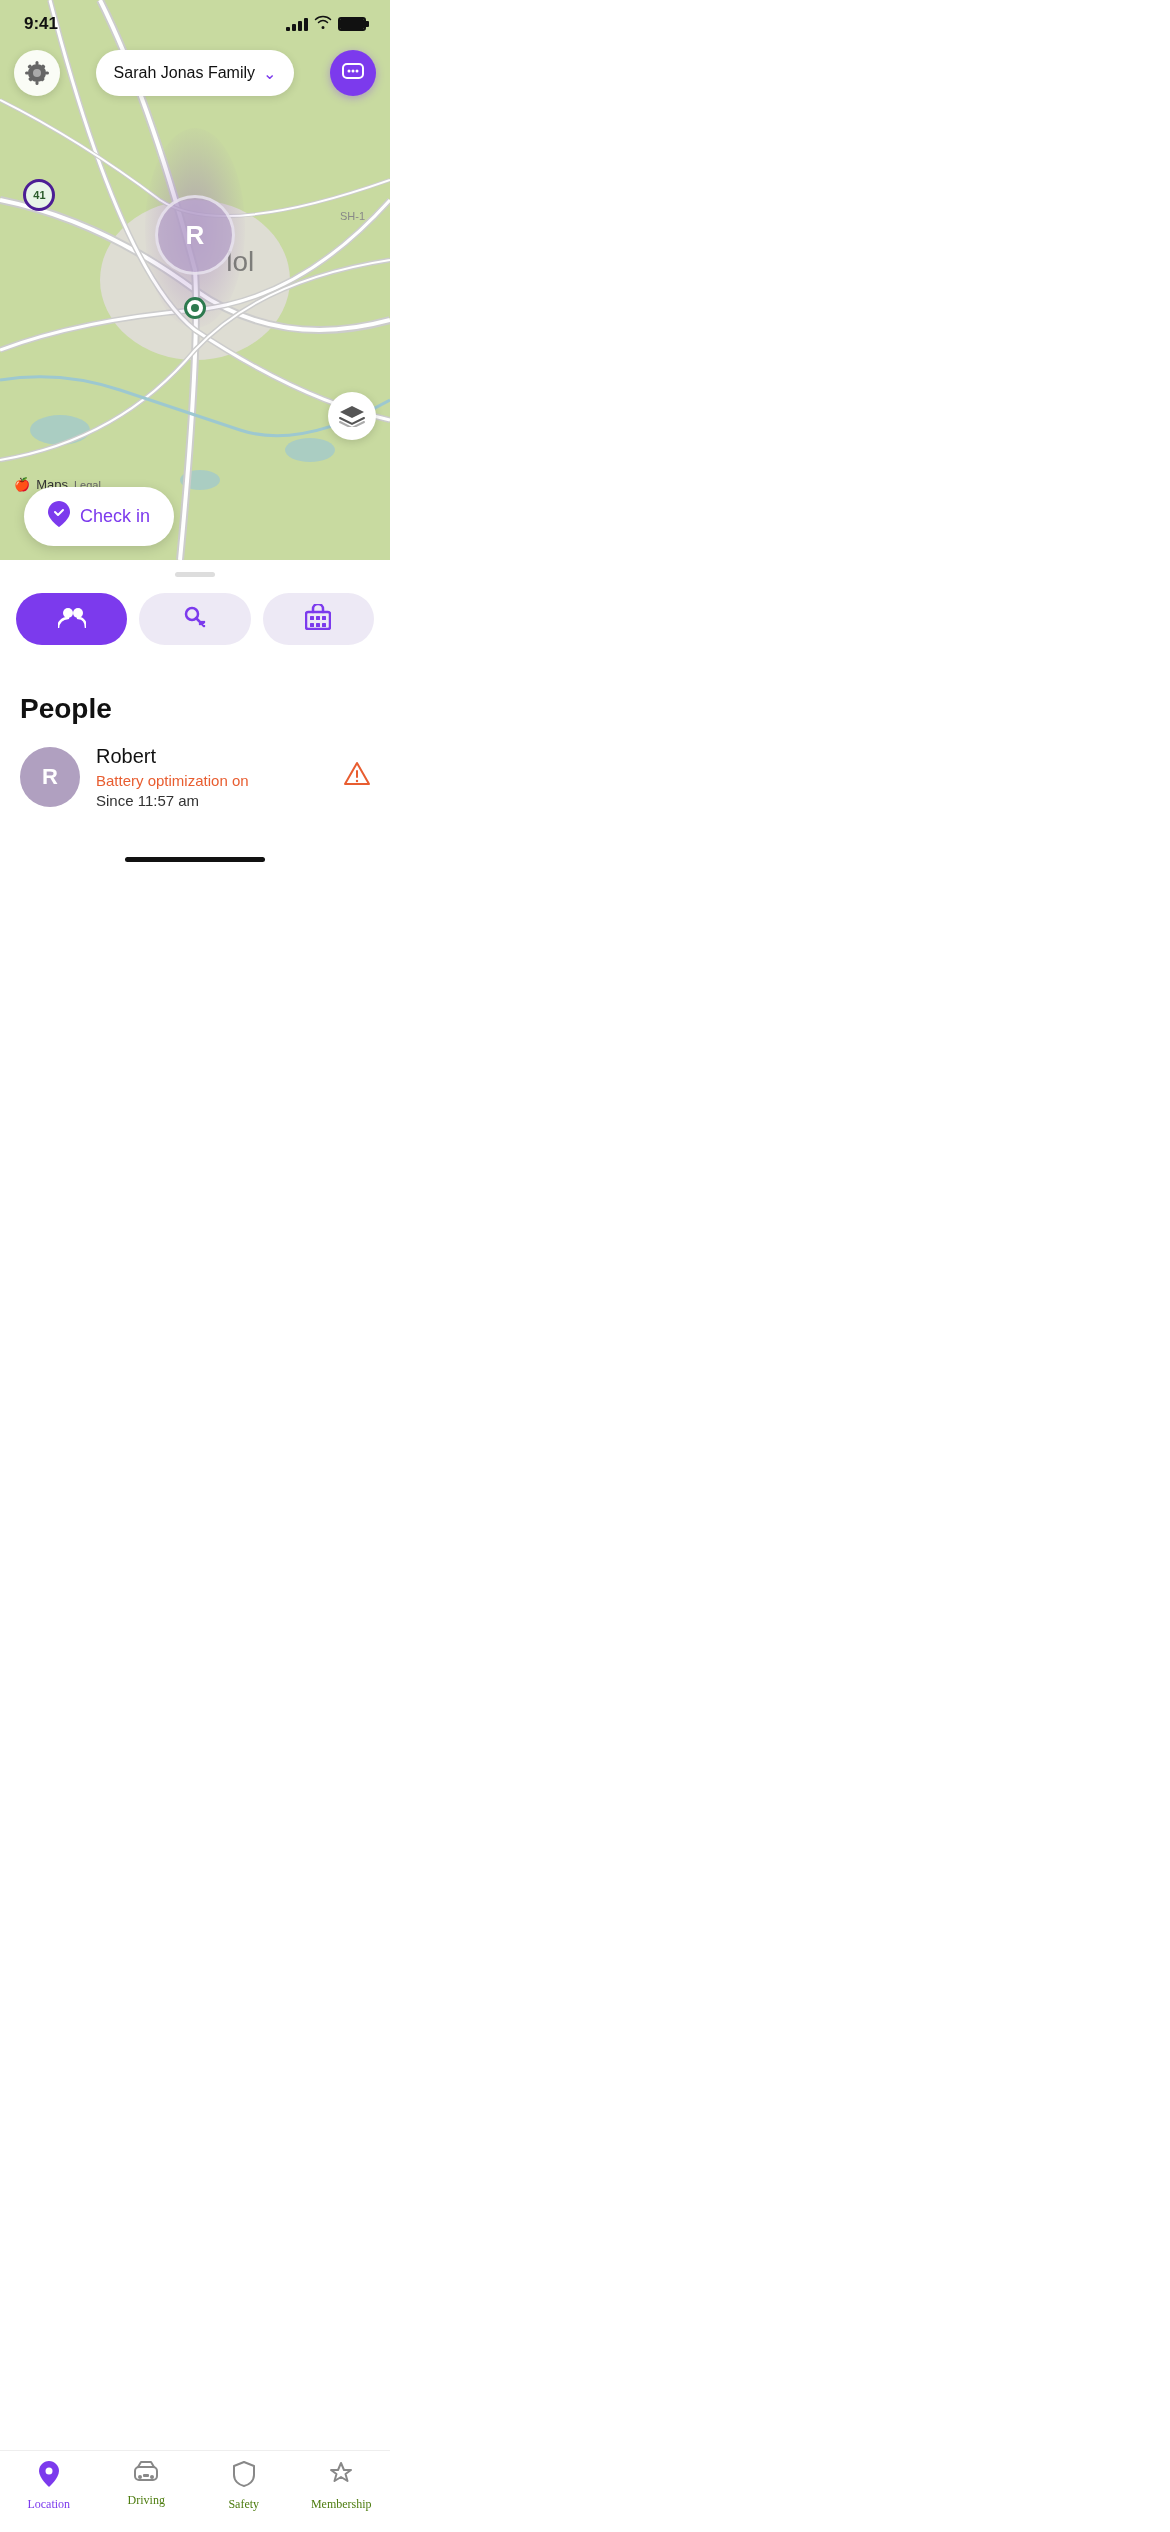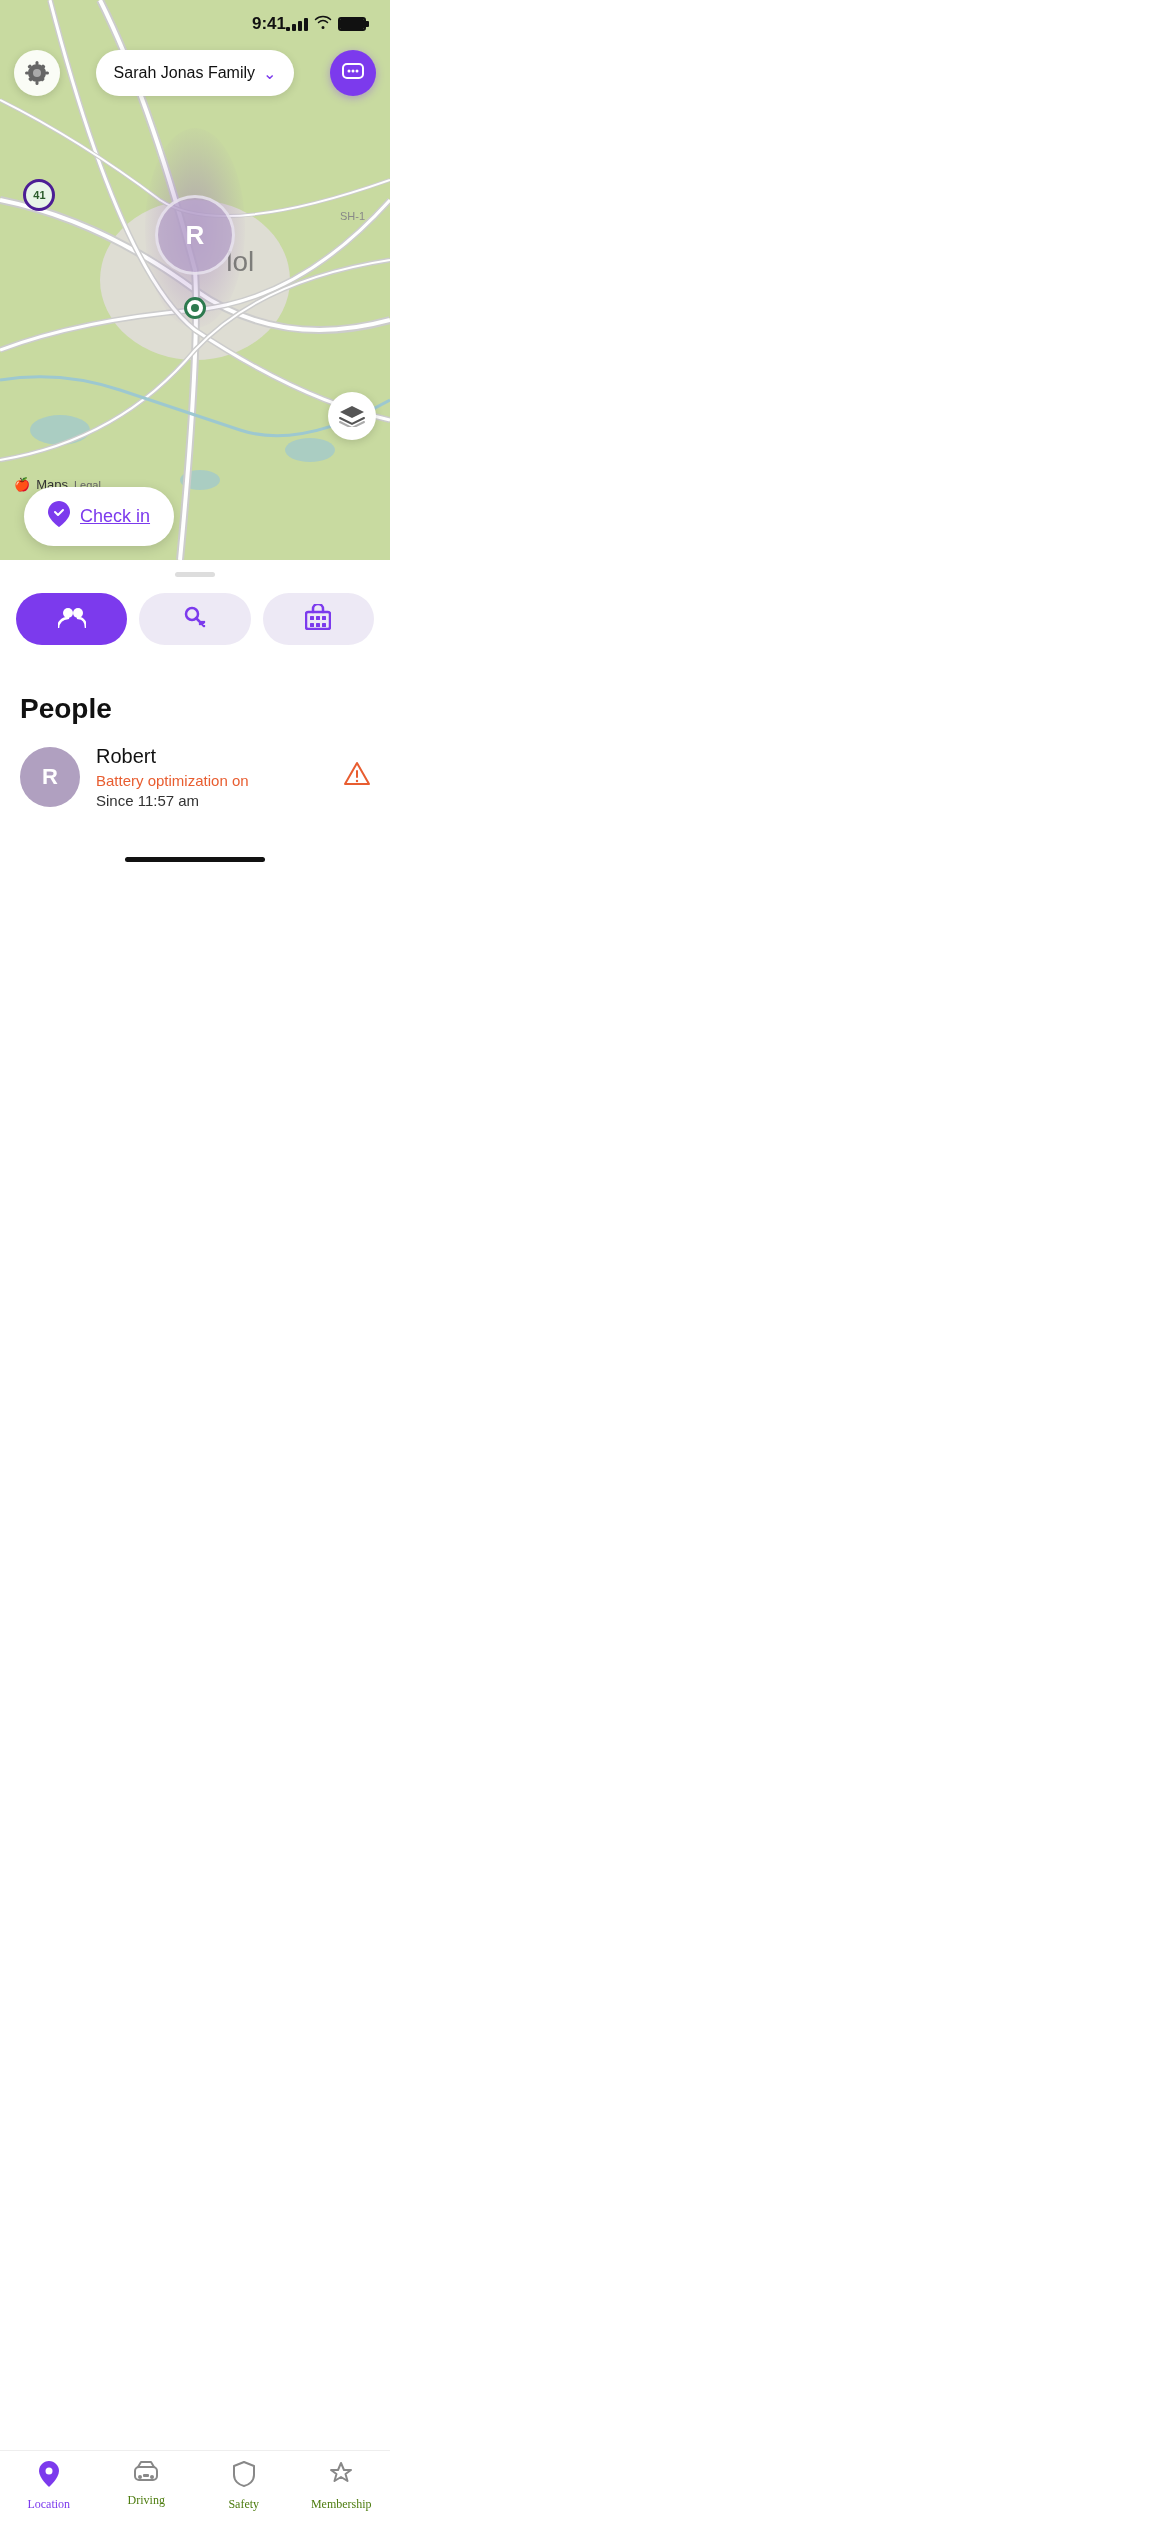--- a/index.html
+++ b/index.html
@@ -10,21 +10,21 @@
       min-height: 844px;
       font-family: -apple-system, BlinkMacSystemFont, 'Helvetica Neue', sans-serif;
       background: #fff;
       overflow-x: hidden;
       position: relative;
     }
 
     
     .status-bar {
       display: flex;
-      justify-content: flex-end;
+      justify-content: space-between;
       align-items: center;
       padding: 14px 24px 6px;
       background: transparent;
       position: absolute;
       top: 0; left: 0; right: 0;
       z-index: 100;
     }
     .status-time {
       font-size: 17px;
       font-weight: 600;
@@ -295,21 +295,20 @@
       z-index: 20;
     }
     .checkin-pin-icon {
       color: #7c3aed;
       font-size: 18px;
     }
     .checkin-text {
       font-size: 18px;
       font-weight: 500;
       color: #7c3aed;
-      text-decoration: underline;
     }
 
     
     .bottom-sheet {
       background: #fff;
       border-radius: 20px 20px 0 0;
       position: relative;
       z-index: 60;
       padding-bottom: 20px;
     }

